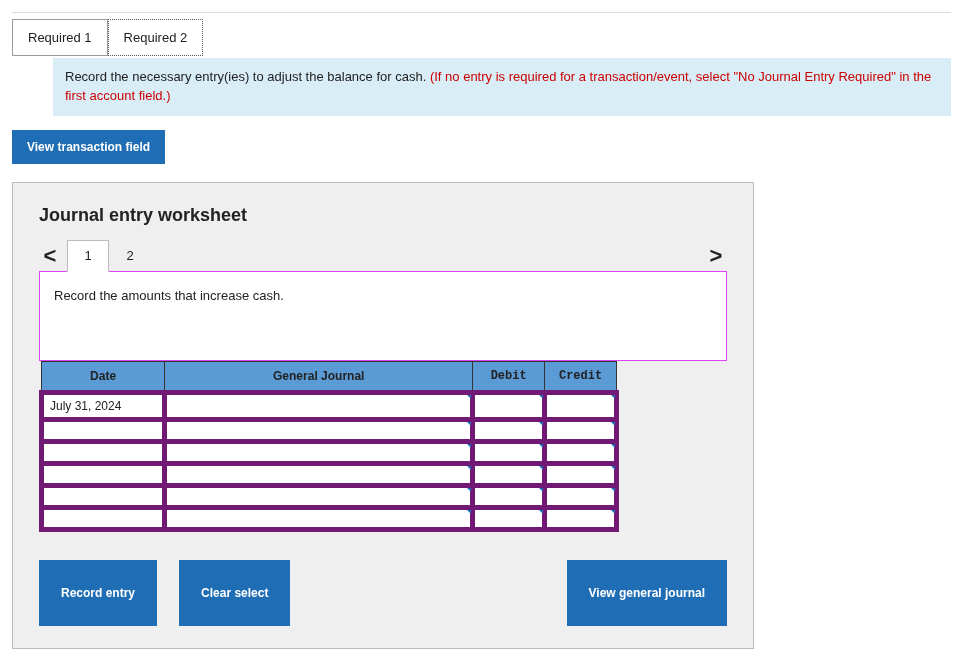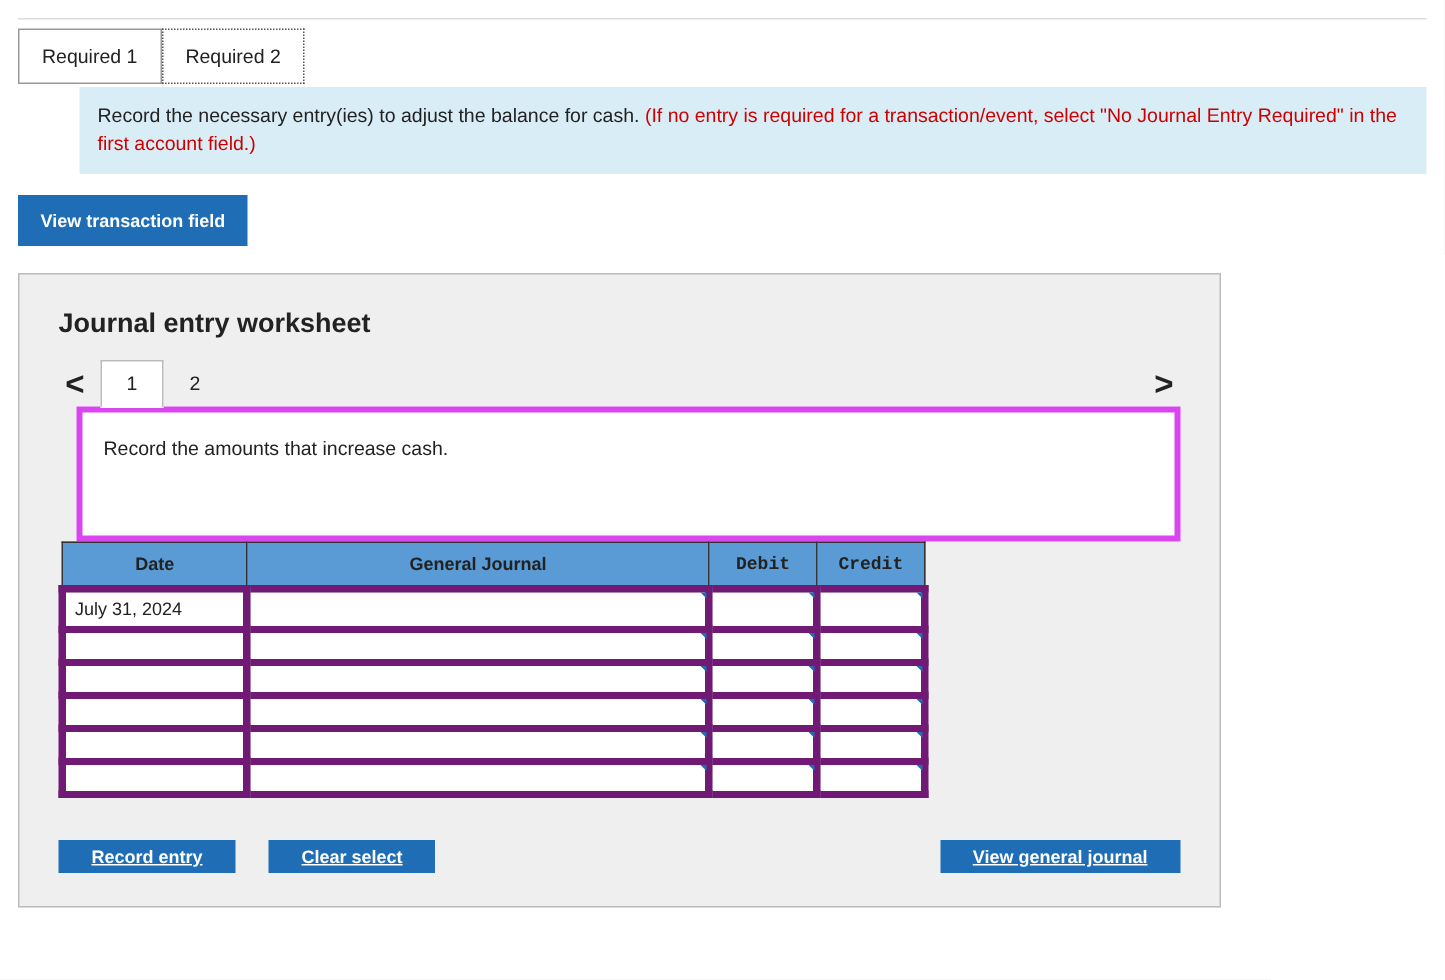--- a/index.html
+++ b/index.html
@@ -14,41 +14,41 @@
   .instruction-bar {
     background: #d9edf7; padding: 10px 12px; margin-top: 2px; line-height: 1.45; margin-left: 41px;
   }
   .instruction-text { display: inline; }
   .instruction-red { color: #c00; }
   .view-btn {
     display: inline-block; background: #1f6db5; color: #fff; font-weight: bold;
     padding: 10px 15px; margin-top: 14px; font-size: 12px; cursor: pointer; border: none;
   }
   .worksheet {
-    border: 1px solid #bbb; background: #efefef; margin-top: 18px; width: 802px;
+    border: 1px solid #bbb; background: #efefef; margin-top: 18px; width: 742px;
     padding: 22px 26px;
   }
   .ws-title { font-weight: bold; font-size: 18px; margin-bottom: 14px; }
   .ws-nav { display: flex; align-items: center; }
   .chevron {
     width: 22px; height: 22px; display: inline-flex; align-items: center; justify-content: center;
     font-size: 22px; font-weight: bold; cursor: pointer; user-select: none;
   }
   .chevron.right { margin-left: auto; }
   .stepbox { display: inline-flex; margin-left: 6px; }
   .step {
     width: 42px; height: 32px; display: inline-flex; align-items: center; justify-content: center;
     font-size: 13px; cursor: pointer; border: 1px solid transparent; position: relative;
   }
   .step.active {
     background: #fff; border: 1px solid #bbb; border-bottom-color: #fff; z-index: 2;
   }
   .note-box {
-    background: #fff; border: 4px solid #d946ef; padding: 16px 14px; min-height: 90px;
-    font-size: 13px; margin-top: -1px; margin-left: 12px;
+    background: #fff; border: 1px solid #d946ef; padding: 16px 14px; min-height: 90px;
+    font-size: 13px; margin-top: -1px;
   }
   .note-red { color: #c00; font-size: 12px; margin: 16px 0 10px 0; }
   table.je {
     border-collapse: collapse; width: 580px;
   }
   table.je th {
     background: #5b9bd5; border: 1px solid #333; font-size: 12px; font-weight: bold;
     padding: 7px; text-align: center;
   }
   table.je td {
@@ -57,22 +57,22 @@
   }
   td.editable::after {
     content: ""; position: absolute; top: 0; right: -1px; width: 0; height: 0;
     border-left: 4px solid transparent; border-top: 4px solid #1f6db5;
   }
   .col-date { width: 120px; }
   .col-gj { width: 300px; }
   .col-db, .col-cr { width: 70px; font-family: Liberation Mono, monospace; }
   .actions { display: flex; margin-top: 28px; align-items: center; }
   .btn {
-    background: #1f6db5; color: #fff; font-weight: bold; padding: 4px 22px;
-    font-size: 12px; cursor: pointer; border: none; text-decoration: underline;
+    background: #1f6db5; color: #fff; font-weight: bold; padding: 26px 22px;
+    font-size: 12px; cursor: pointer; border: none;
   }
   .btn + .btn { margin-left: 22px; }
   .btn.right { margin-left: auto; }
 </style>
 </head>
 <body>
 
 
 
 <hr class="top">

